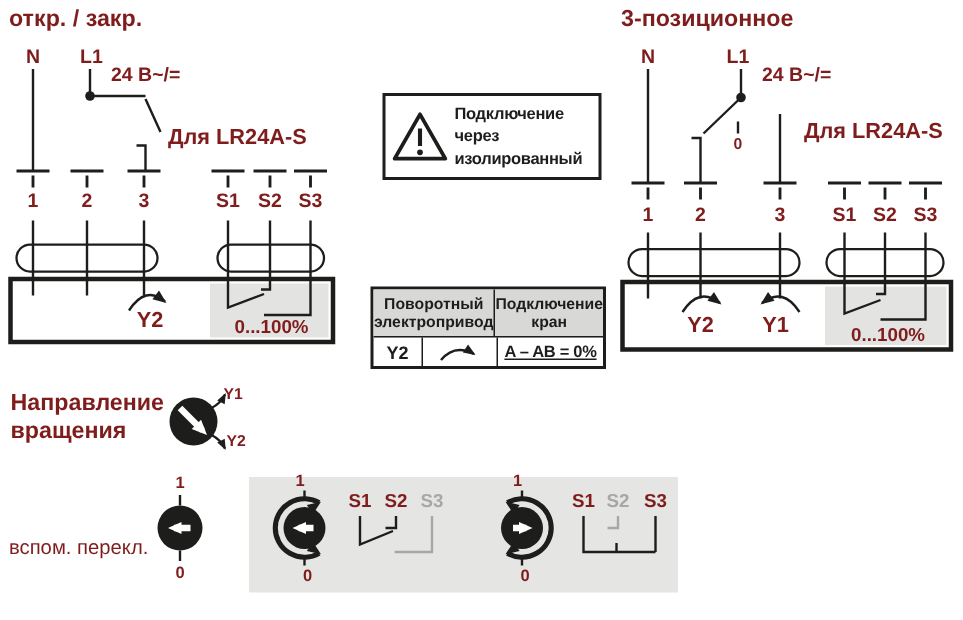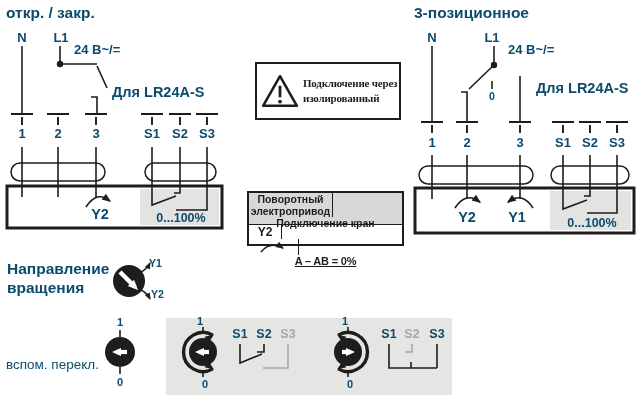--- a/index.html
+++ b/index.html
@@ -1,31 +1,31 @@
 <!DOCTYPE html>
 <html><head>
 <meta charset="utf-8">
 <style>
   html,body{margin:0;padding:0;background:#fff;}
   .stage{position:relative;width:642px;height:413px;background:#ffffff;overflow:hidden;
          font-family:"Liberation Sans",sans-serif;color:#1d1d1b;}
   .layer{position:absolute;left:0;top:0;}
-  .lbl{position:absolute;font-weight:700;color:#0c4a6e;white-space:nowrap;line-height:1;}
+  .lbl{position:absolute;font-weight:700;color:#7f1d1d;white-space:nowrap;line-height:1;}
   .ctr{transform:translateX(-50%);}
   .s10{font-size:10.5px}.s11{font-size:11px}.s12{font-size:12.5px}.s13{font-size:13px}
   .s14{font-size:14.5px}.s15{font-size:15.5px}
   .reg{font-weight:400;font-size:13.5px}
   .muted{color:#a7a7a5}
   .warnbox{position:absolute;left:255px;top:62px;width:146px;height:58px;border:2px solid #1d1d1b;
            box-sizing:border-box;display:flex;align-items:center;background:#fff;}
-  .warntext{margin-left:4px;font-family:Liberation Serif, serif;}
+  .warntext{margin-left:4px;}
   .warnline{font-size:11px;font-weight:700;line-height:15px;letter-spacing:-0.2px;}
   .mtable{position:absolute;left:247px;top:191px;width:157px;height:55px;border:2px solid #1d1d1b;
           box-sizing:border-box;background:#fff;}
-  .trow{display:flex;box-sizing:border-box;flex-direction:column;}
+  .trow{display:flex;box-sizing:border-box;}
   .thead{height:32px;background:#d8d8d7;border-bottom:1.4px solid #1d1d1b;}
   .tbody{height:19px;}
   .tc{box-sizing:border-box;display:flex;align-items:center;justify-content:center;
       text-align:center;font-weight:700;}
   .c1h{width:84px;border-right:1.4px solid #1d1d1b;font-size:10.5px;line-height:12px;}
   .c2h{flex:1;font-size:10.5px;line-height:12px;}
   .b1{width:33px;border-right:1.4px solid #1d1d1b;font-size:12px;}
   .b2{width:50px;border-right:1.4px solid #1d1d1b;}
   .b3{flex:1;font-size:11px;letter-spacing:-0.2px;text-decoration:underline;}
 </style>

